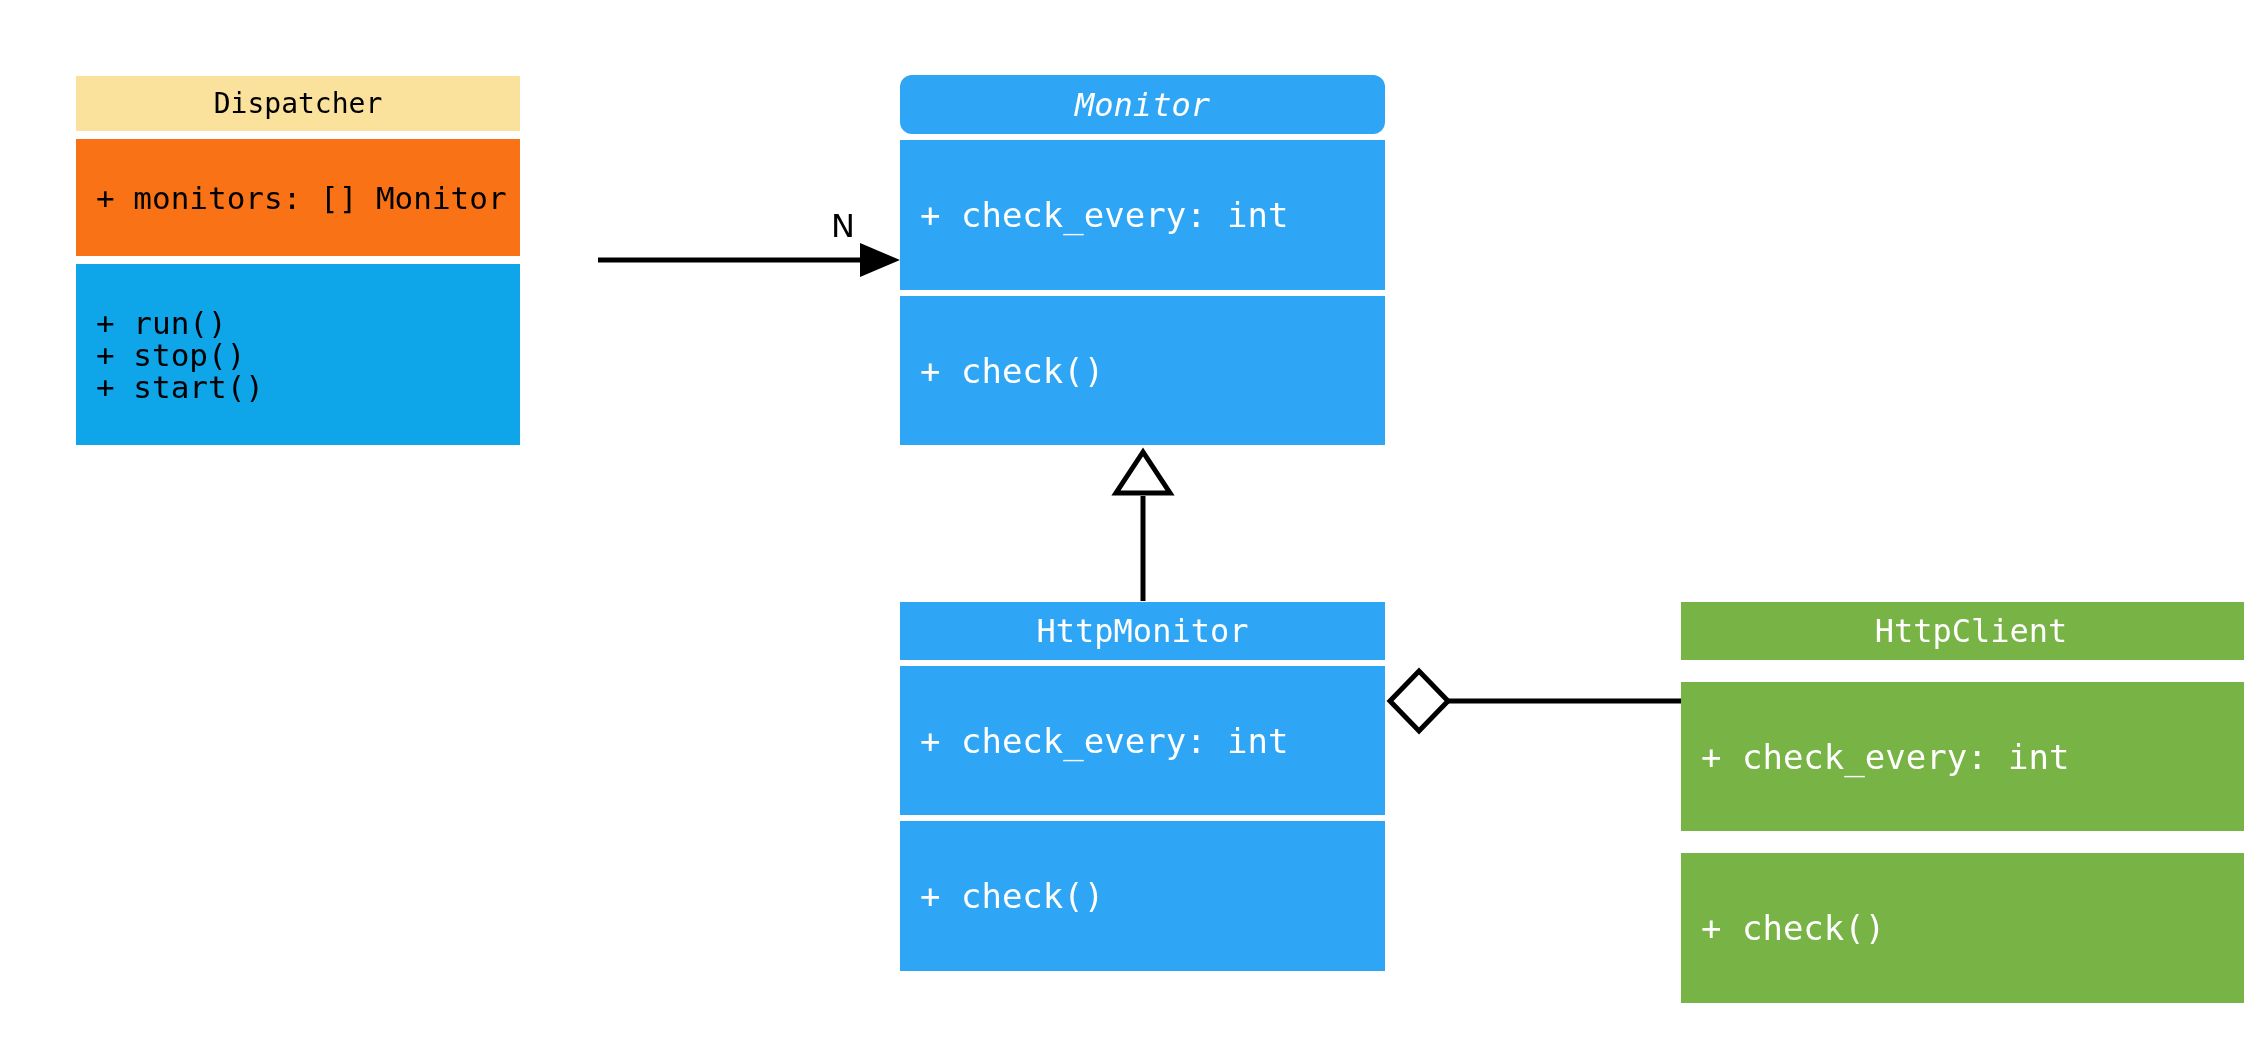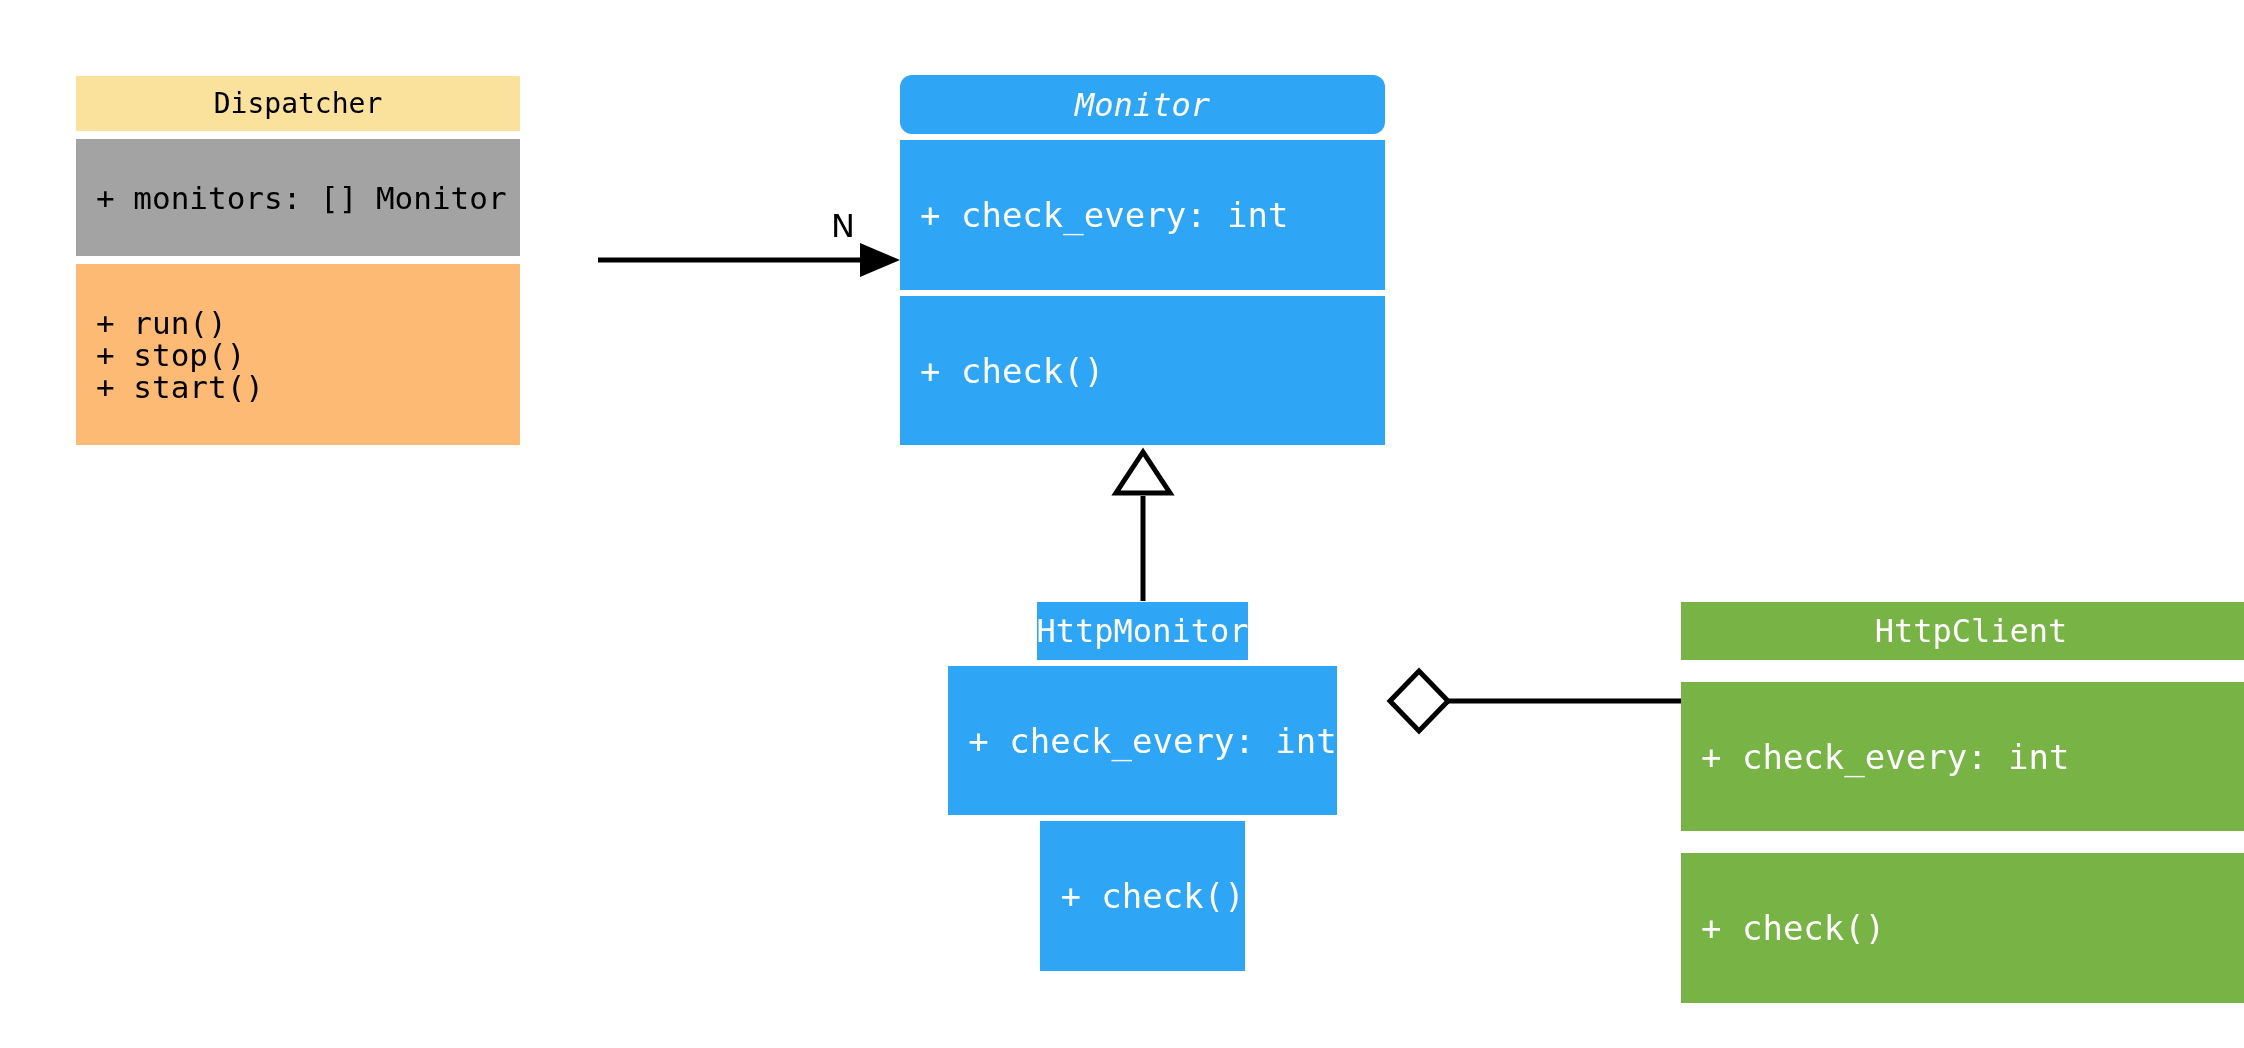--- a/index.html
+++ b/index.html
@@ -105,41 +105,41 @@
     <g>
       <line x1="1448" y1="701" x2="1681" y2="701" stroke="#000000" stroke-width="5"></line>
       <polygon points="1390,701 1419,671 1448,701 1419,731" fill="#ffffff" stroke="#000000" stroke-width="5" stroke-linejoin="miter"></polygon>
     </g>
   </svg>
 
   <div class="multiplicity">N</div>
 
   <div class="class-box" id="box-dispatcher" style="color: rgb(0, 0, 0);">
     <div class="sec title" style="background-color: rgb(250, 226, 156);">Dispatcher</div>
-    <div class="sec body attrs" style="background-color: #a3a3a3;">
+    <div class="sec body attrs" style="background-color: #f97316;">
       <div class="line">+ monitors: [] Monitor</div>
     </div>
-    <div class="sec body methods" style="background-color: #fdba74;">
+    <div class="sec body methods" style="background-color: #0ea5e9;">
       <div class="line">+ run()</div>
       <div class="line">+ stop()</div>
       <div class="line">+ start()</div>
     </div>
   </div>
 
   <div class="class-box" id="box-monitor" style="color: rgb(255, 255, 255);">
     <div class="sec title italic" style="background-color: rgb(46, 166, 245); border-radius: 12px;">Monitor</div>
     <div class="sec body attrs" style="background-color: rgb(46, 166, 245);">
       <div class="line">+ check_every: int</div>
     </div>
     <div class="sec body methods" style="background-color: rgb(46, 166, 245);">
       <div class="line">+ check()</div>
     </div>
   </div>
 
-  <div class="class-box" id="box-httpmonitor" style="color: rgb(255, 255, 255); align-items: center;">
+  <div class="class-box" id="box-httpmonitor" style="color: rgb(255, 255, 255);">
     <div class="sec title" style="background-color: rgb(46, 166, 245);">HttpMonitor</div>
     <div class="sec body attrs" style="background-color: rgb(46, 166, 245);">
       <div class="line">+ check_every: int</div>
     </div>
     <div class="sec body methods" style="background-color: rgb(46, 166, 245);">
       <div class="line">+ check()</div>
     </div>
   </div>
 
   <div class="class-box" id="box-httpclient" style="color: rgb(255, 255, 255);">

